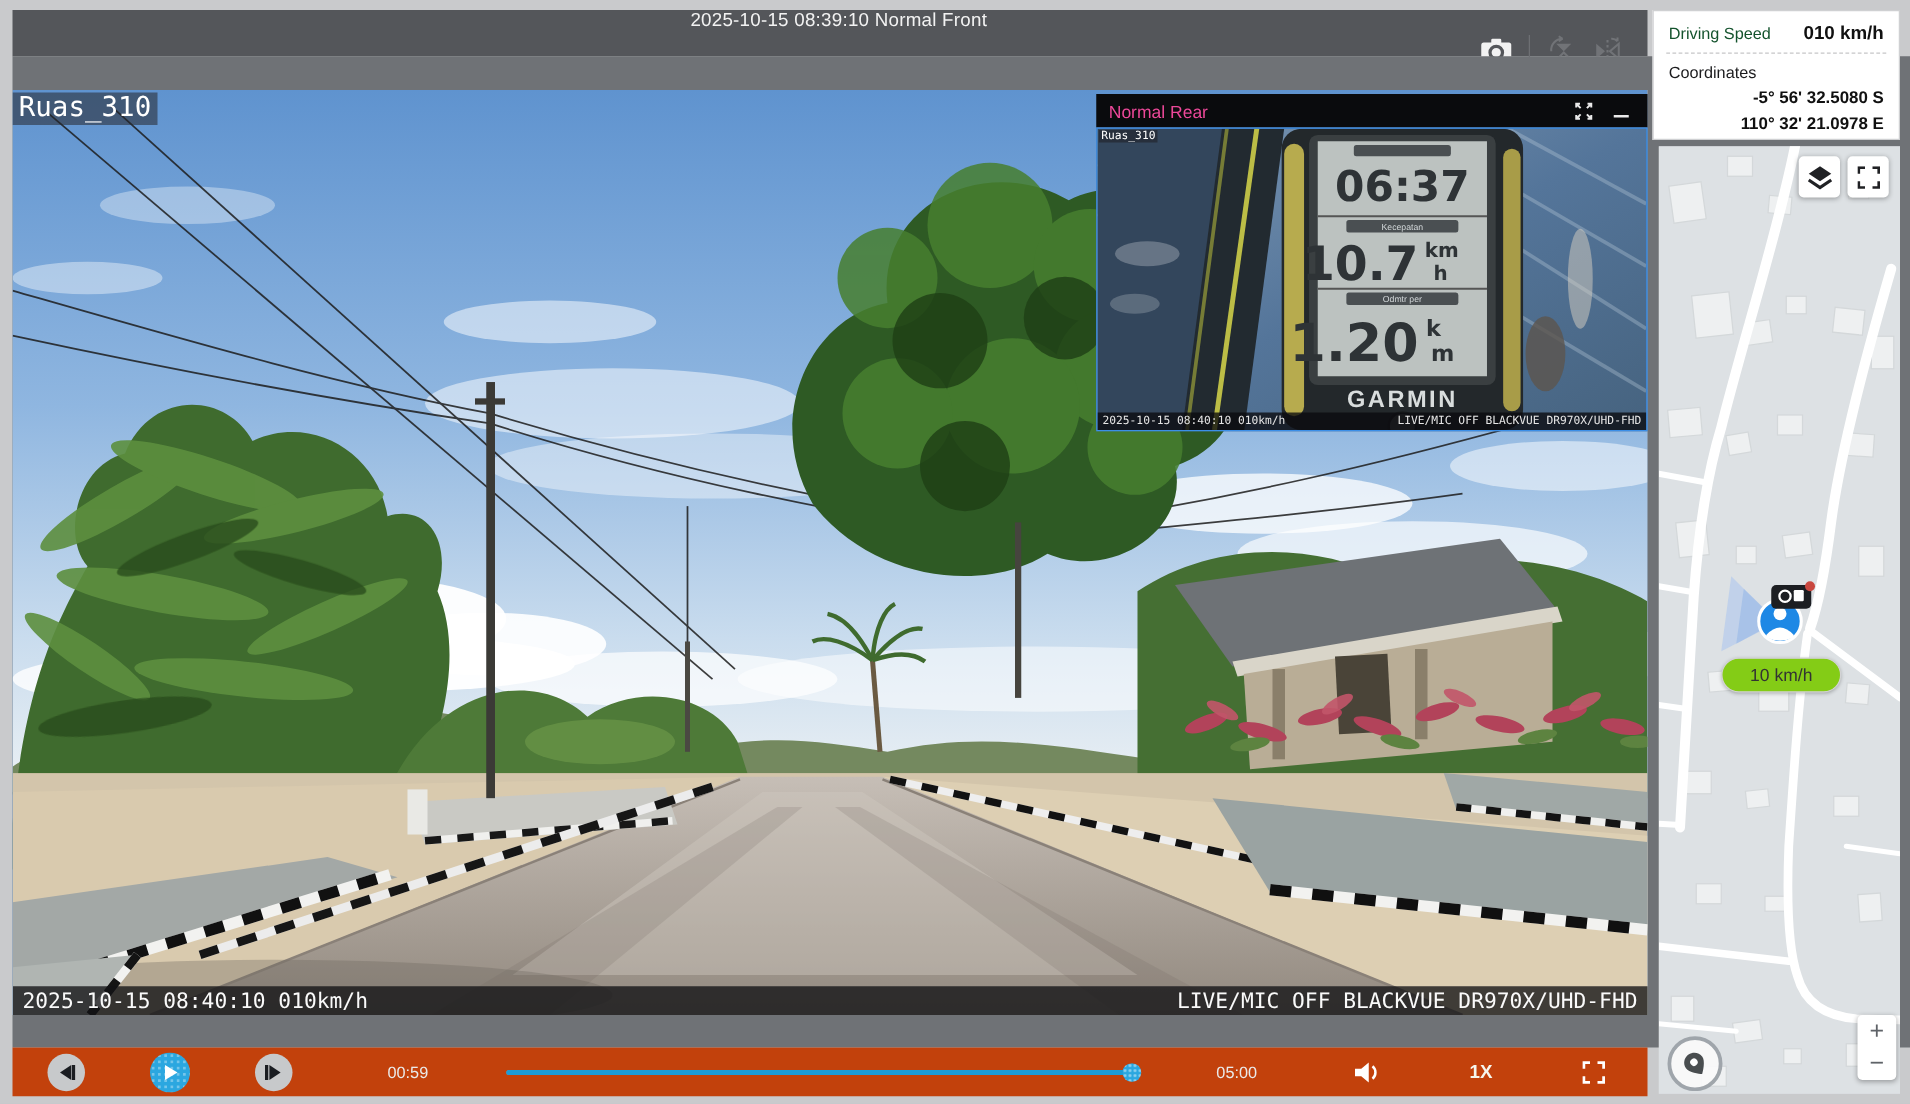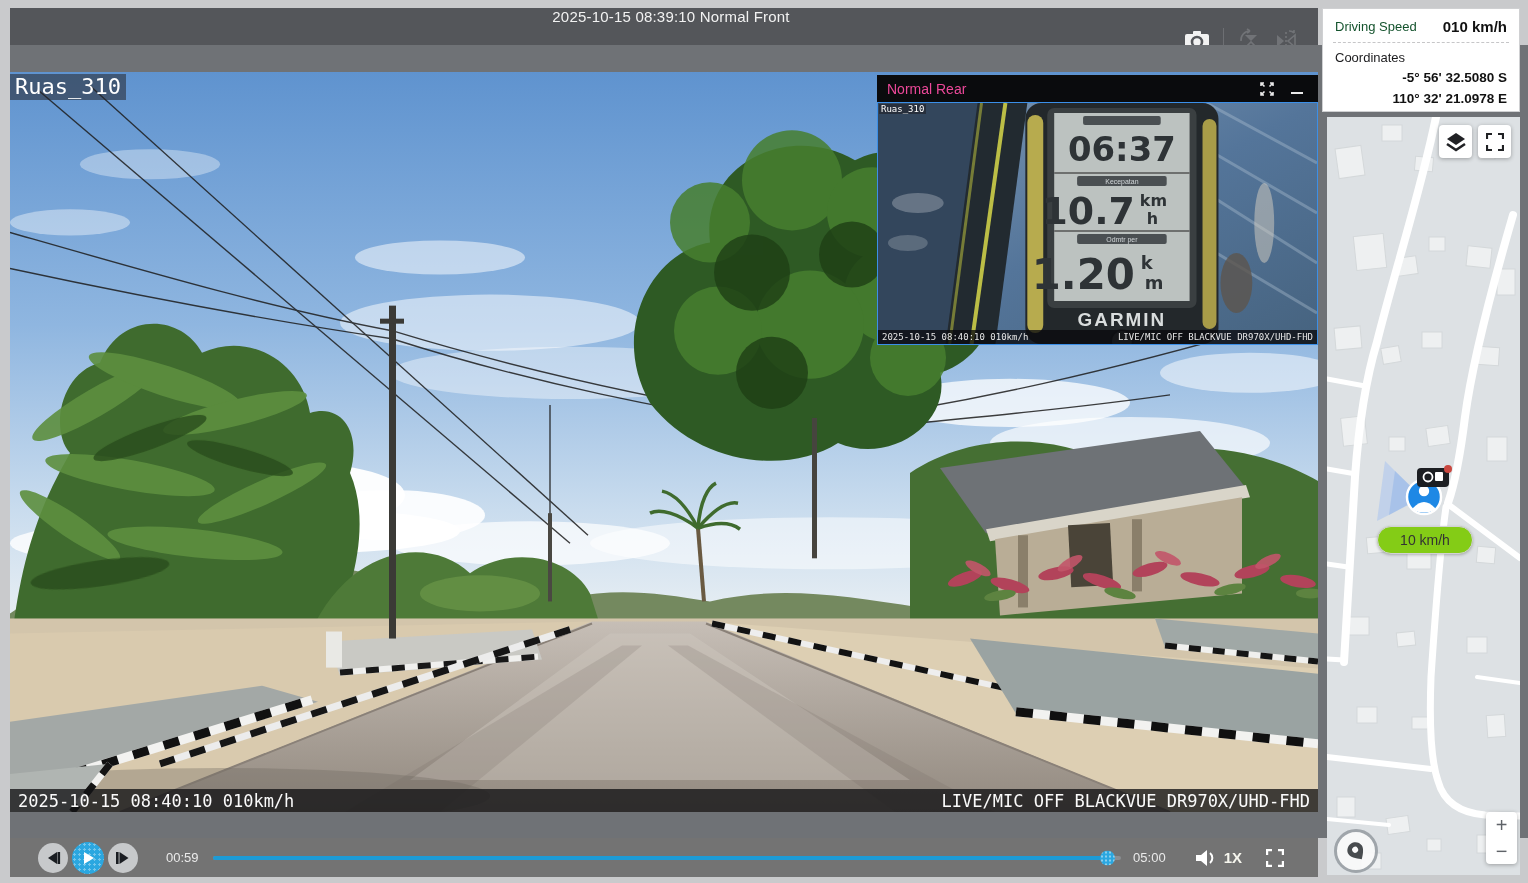--- a/index.html
+++ b/index.html
@@ -21,35 +21,35 @@
   
   .pip{position:absolute;left:867px;top:30px;width:441px;height:270px;}
   .pip-header{height:27px;background:#0a0b0d;display:flex;align-items:center;color:#ec4899;font-size:14px;padding:0 10px;}
   .pip-header .pip-title{flex:1;}
   .pip-hbtn{width:22px;height:20px;display:flex;align-items:center;justify-content:center;cursor:pointer;margin-left:8px;}
   .pip-body{position:relative;height:241px;border:1px solid #3b8fe8;overflow:hidden;background:#4c6a8b;}
   .pip-body svg.gscene{position:absolute;left:0;top:0;width:100%;height:100%;}
   .pip-corner{position:absolute;left:1px;top:1px;font-family:"DejaVu Sans Mono",monospace;font-size:9px;color:#fff;background:rgba(30,30,35,.55);padding:0 2px;}
   .pip-osd{position:absolute;left:0;right:0;bottom:0;height:14px;background:rgba(10,10,14,.78);display:flex;align-items:center;justify-content:space-between;padding:0 4px;font-family:"DejaVu Sans Mono",monospace;font-size:9px;color:#e6e6e6;white-space:nowrap;}
   
-  .controls{position:absolute;left:10px;top:838px;width:1308px;height:39px;background:#737373;display:flex;align-items:center;padding:16px;box-sizing:border-box;}
+  .controls{position:absolute;left:10px;top:838px;width:1308px;height:39px;background:#c2410c;display:flex;align-items:center;padding:16px;box-sizing:border-box;gap:48px;}
   .cbtn{width:30px;height:30px;border-radius:50%;background:#c7c9cb;display:flex;align-items:center;justify-content:center;cursor:pointer;flex:none;}
   .cbtn.play{width:32px;height:32px;background:#2ba7e0;background-image:radial-gradient(rgba(255,255,255,.35) 1px,transparent 1.4px);background-size:5px 5px;}
   .cbtn+.cbtn{margin-left:4px;}
   .c-first{margin-left:12px;}
   .time{color:#eaeaea;font-size:13px;flex:none;}
   .t-cur{margin-left:28px;}
   .t-tot{margin-left:12px;}
   .progress{flex:1;height:14px;margin-left:14px;position:relative;display:flex;align-items:center;cursor:pointer;}
   .track{position:absolute;left:0;right:0;height:4px;background:#8b8e92;border-radius:2px;}
   .fill{position:absolute;left:0;height:4px;background:#1d9bd6;border-radius:2px;}
   .handle{position:absolute;top:50%;width:15px;height:15px;border-radius:50%;background:#2ba7e0;background-image:radial-gradient(rgba(255,255,255,.45) 1px,transparent 1.3px);background-size:4px 4px;transform:translate(-7px,-50%);}
   .c-icon{flex:none;display:flex;align-items:center;justify-content:center;cursor:pointer;}
   .vol{margin-left:28px;}
-  .rate{margin-left:8px;color:#f6f6ee;font-size:15px;font-weight:bold;cursor:pointer;flex:none;}
+  .rate{margin-left:24px;color:#f6f6ee;font-size:15px;font-weight:bold;cursor:pointer;flex:none;}
   .fs{margin-left:24px;margin-right:18px;}
   
   .side-card{position:absolute;left:1322px;top:8px;width:198px;height:104px;background:#fff;border:1px solid #cfd0d2;box-sizing:border-box;}
   .sc-row1{display:flex;align-items:center;justify-content:space-between;padding:9px 12px 7px 12px;}
   .sc-label{font-size:13px;color:#14532d;}
   .sc-value{font-size:15px;font-weight:bold;color:#111;}
   .sc-divider{border-top:1px dashed #c6c6c8;margin:0 10px;}
   .sc-coords-label{font-size:13px;color:#1c1c1e;padding:7px 12px 2px 12px;}
   .sc-coord{font-size:13.5px;font-weight:bold;color:#111;text-align:right;padding-right:12px;line-height:21px;}
   

